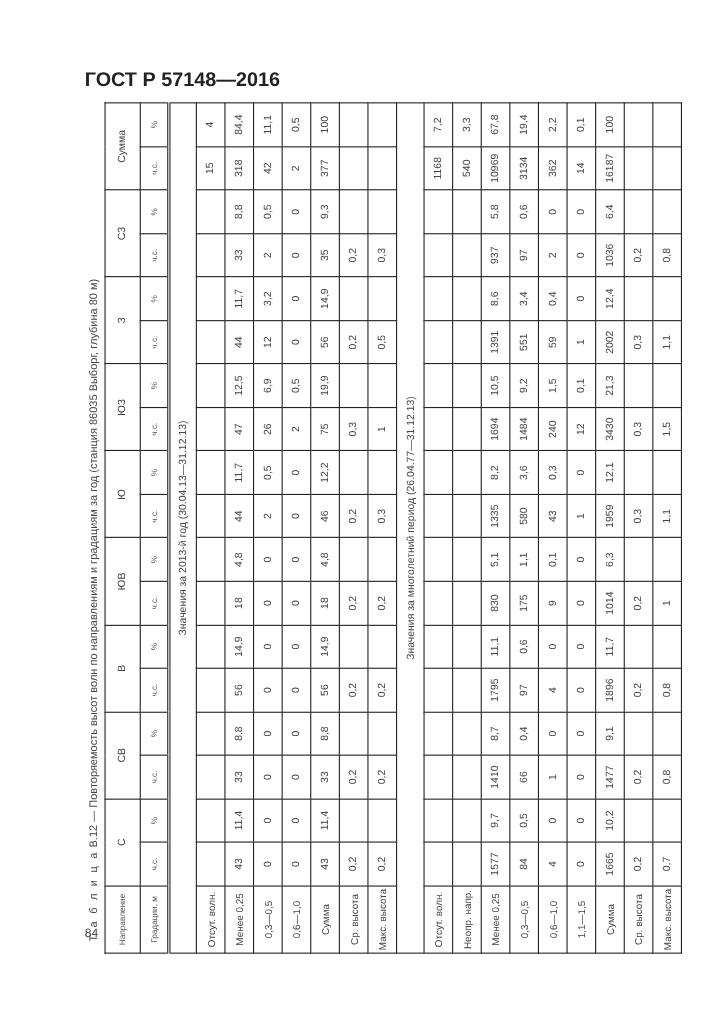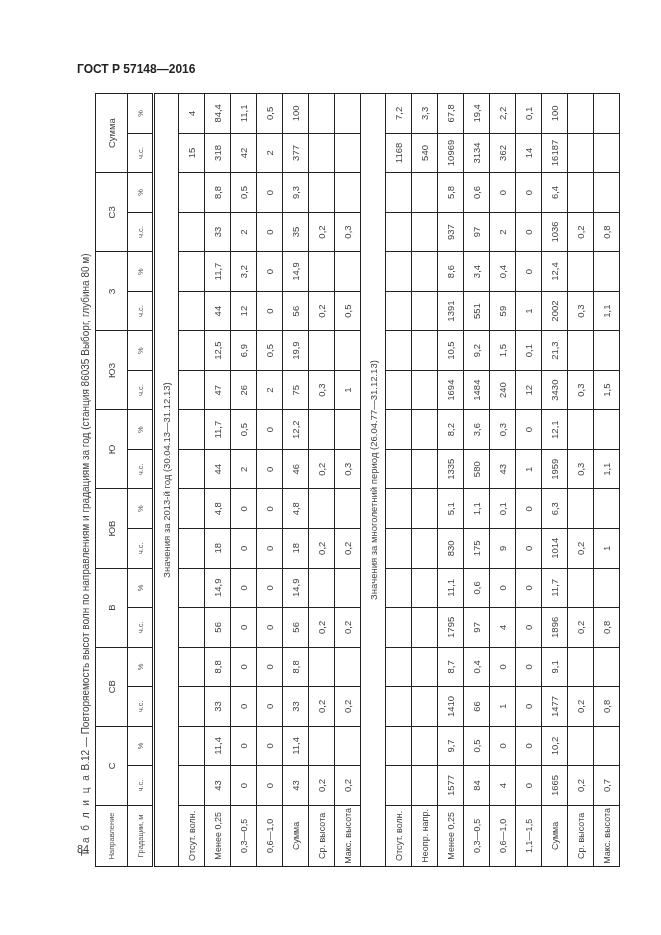--- a/index.html
+++ b/index.html
@@ -1,18 +1,18 @@
 <!DOCTYPE html>
 <html><head>
 <meta charset="utf-8">
 <style>
   html, body { margin:0; padding:0; }
   body { width:661px; height:935px; background:#ffffff; position:relative; overflow:hidden;
          font-family:"Liberation Sans", sans-serif; color:#333; }
-  .doc-header { position:absolute; left:77px; top:62px; font-weight:bold; font-size:12px; color:#222;
+  .doc-header { position:absolute; left:77px; top:62px; font-weight:bold; font-size:18px; color:#222;
                 font-family:"Liberation Sans", sans-serif; }
   .page-number { position:absolute; left:77px; top:843px; font-size:11px; color:#444; }
   .caption { position:absolute; left:80px; top:856px; width:770px; font-size:10px; color:#444;
              transform-origin:0 0; transform:rotate(-90deg); white-space:nowrap; }
   .caption .spaced { letter-spacing:2px; }
   .table-wrap { position:absolute; left:95px; top:867px; width:774px; height:521px;
                 transform-origin:0 0; transform:rotate(-90deg); }
   table { border-collapse:collapse; width:774px; height:521px; table-layout:fixed; }
   td, th { border:1px solid #222; font-weight:normal; text-align:center; vertical-align:middle;
            font-size:9.5px; color:#444; padding:0; overflow:hidden; white-space:nowrap; }

